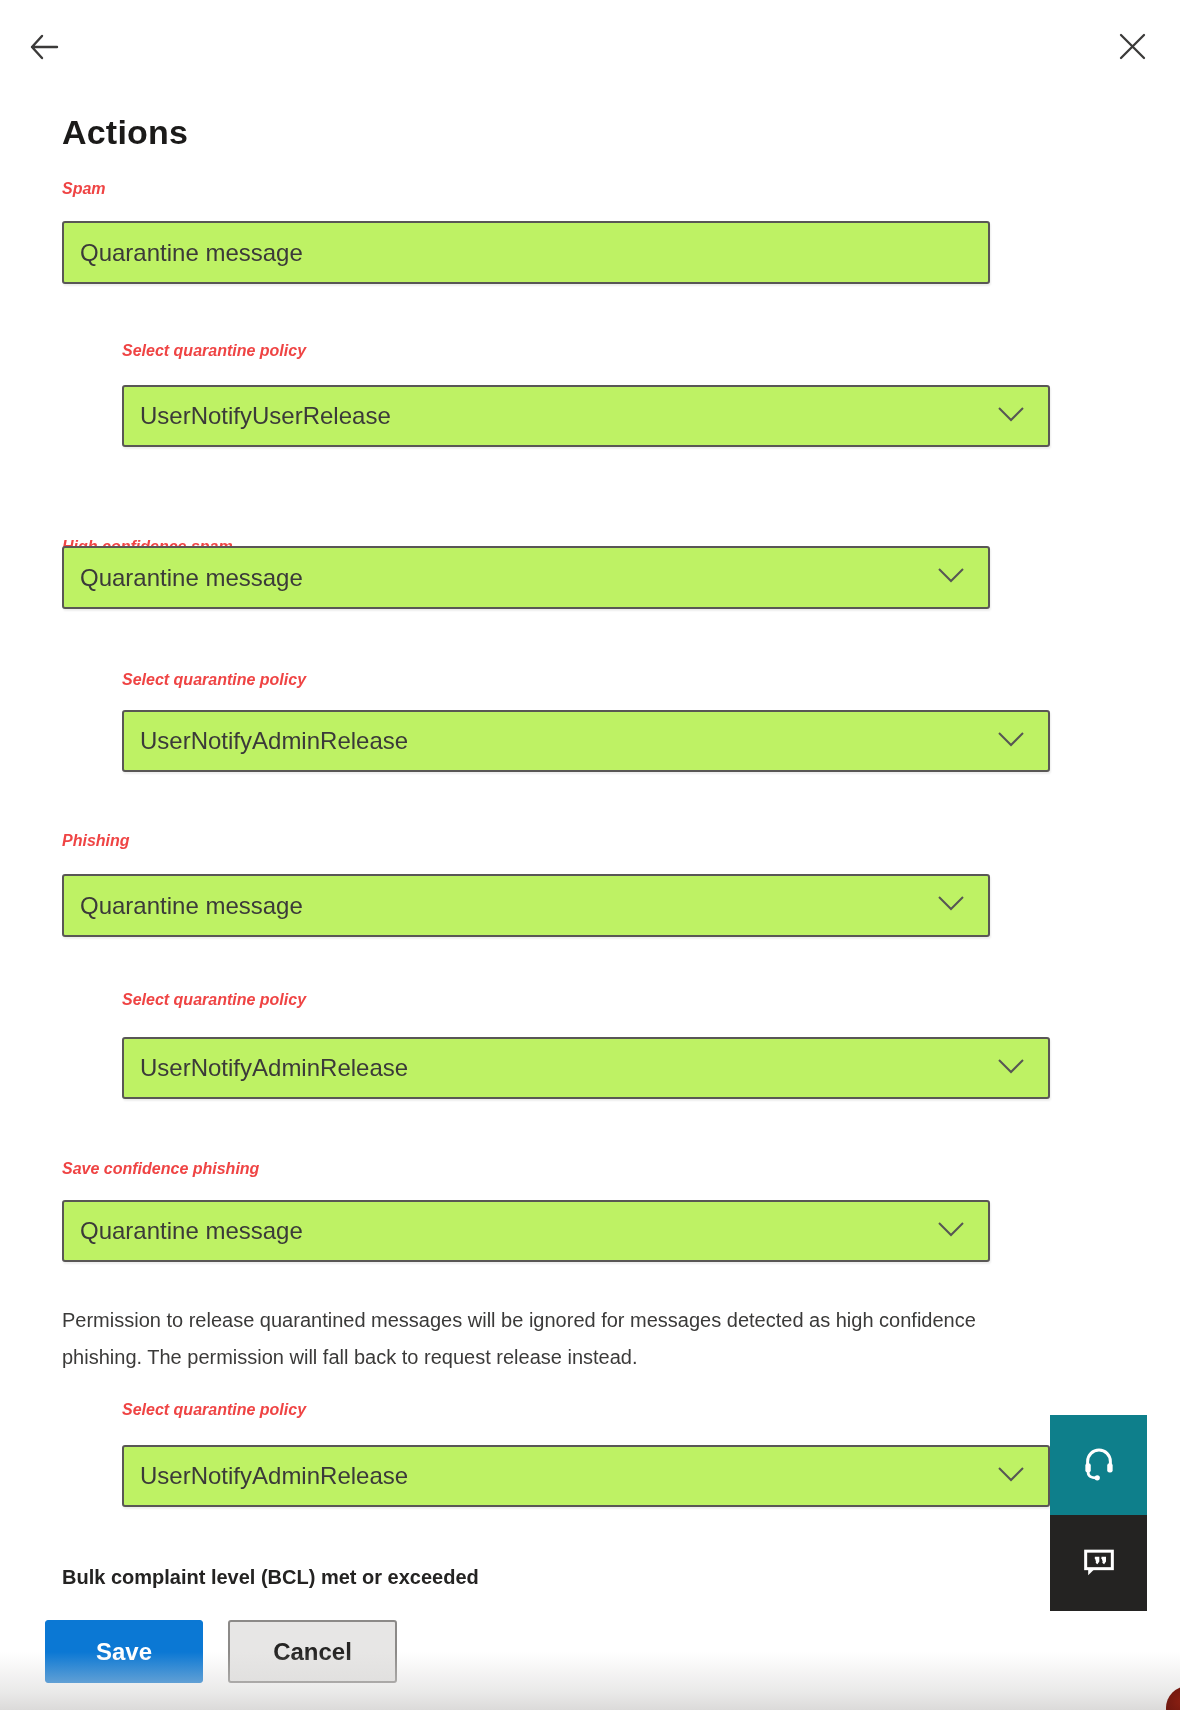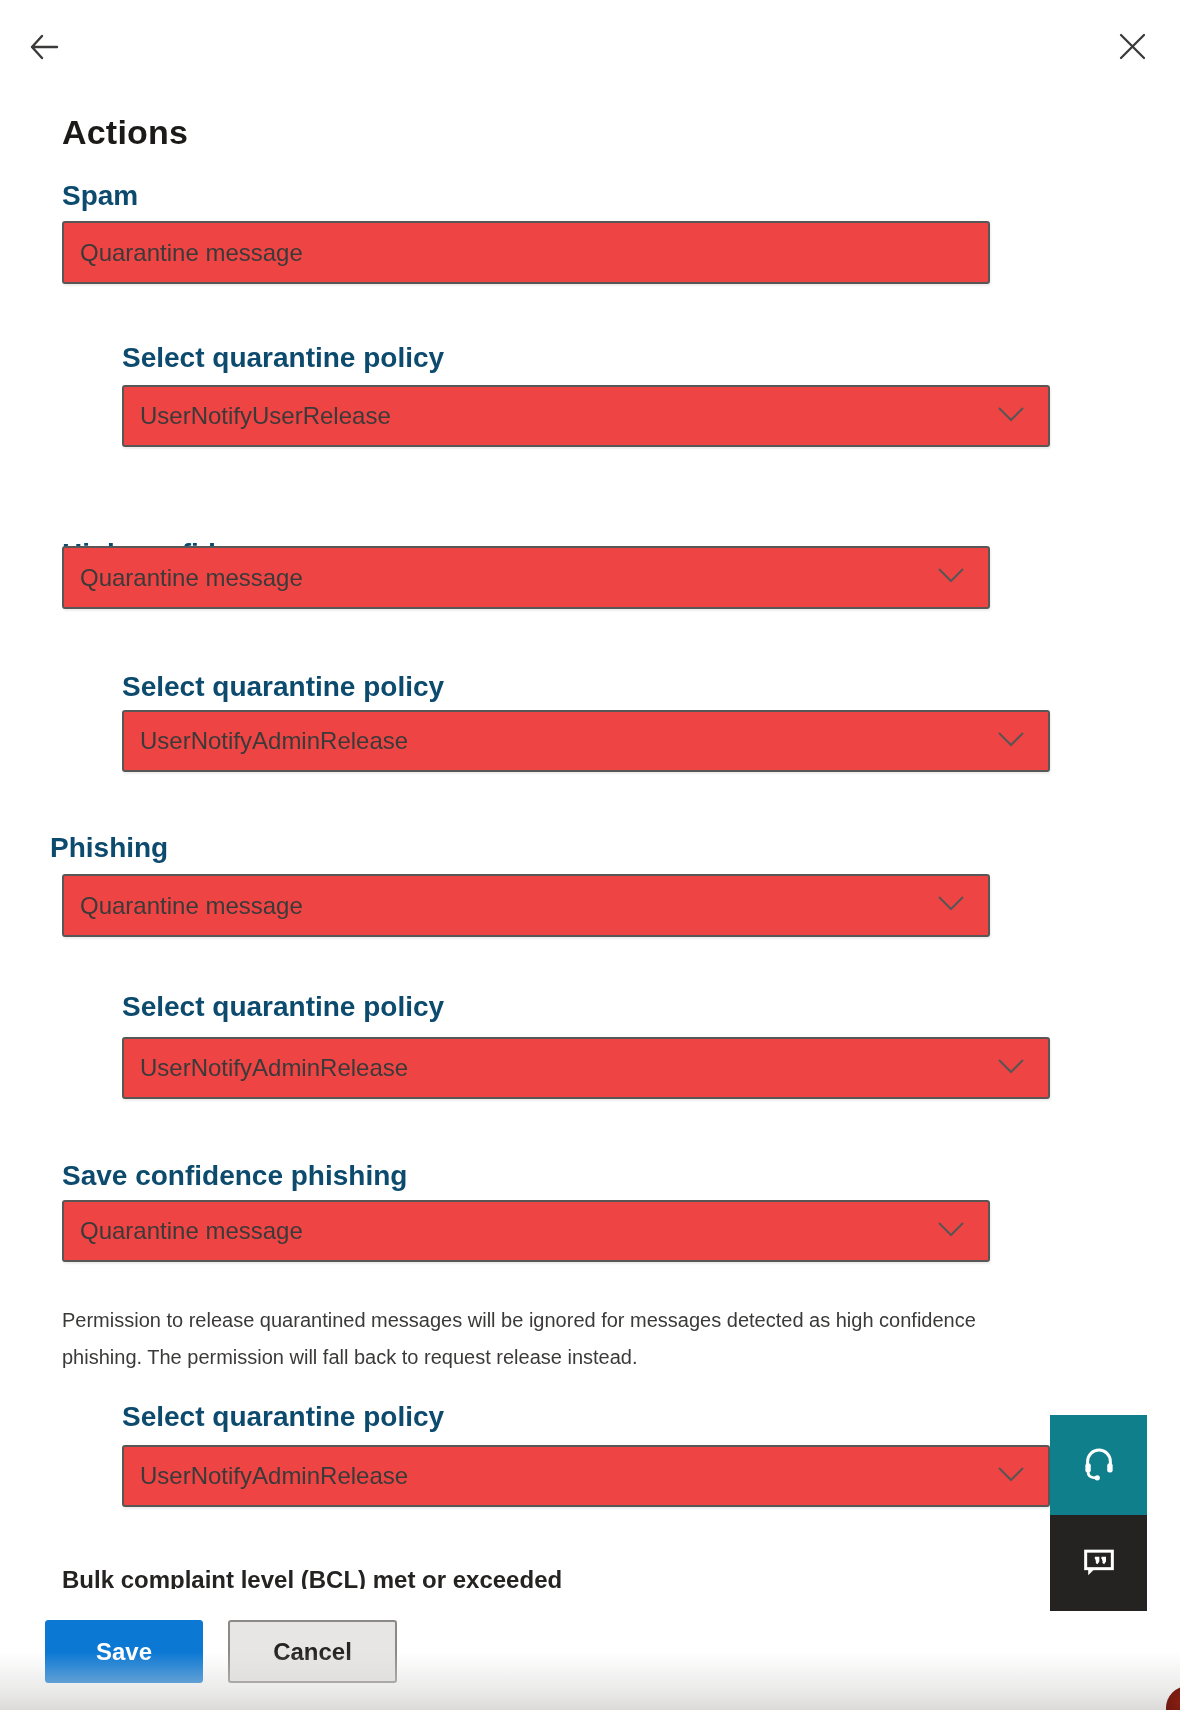--- a/index.html
+++ b/index.html
@@ -8,32 +8,32 @@
     background:#ffffff;
     font-family:"Liberation Sans","DejaVu Sans",sans-serif;
     color:#252423;
   }
   .abs{position:absolute;}
   
   .icon-btn{background:none;border:none;padding:0;cursor:pointer;display:flex;align-items:center;justify-content:center;}
   
   .page-title{font-size:34px;font-weight:700;color:#1b1a19;letter-spacing:.2px;margin-top:16px;}
   
-  .field-label{font-size:28px;font-weight:700;color:#0c4a6e;}
+  .field-label{font-size:16px;font-weight:700;color:#ef4444;font-style:italic;}
   
   .dropdown{
-    box-sizing:border-box;width:928px;height:62px;background:#ef4444;
+    box-sizing:border-box;width:928px;height:62px;background:#bef264;
     border:2px solid #595755;border-radius:3px;
     display:flex;align-items:center;justify-content:space-between;
     padding:0 24px 0 16px;cursor:pointer;
     box-shadow:1px 2px 2px rgba(0,0,0,.07);
   }
   .dropdown .dd-value{font-size:24px;color:#3b3a39;}
   .note-text{font-size:20px;line-height:37px;color:#3b3a39;width:985px;}
-  .clipped-label{font-size:24px;font-weight:700;color:#242322;height:23px;overflow:hidden;white-space:nowrap;}
+  .clipped-label{font-size:20px;font-weight:700;color:#242322;height:23px;overflow:hidden;white-space:nowrap;}
   
   .btn{box-sizing:border-box;height:63px;border-radius:3px;font-size:24px;font-weight:700;
        display:flex;align-items:center;justify-content:center;cursor:pointer;
        font-family:"Liberation Sans","DejaVu Sans",sans-serif;}
   .btn-primary{width:158px;background:#0b78d4;border:1px solid #0b78d4;color:#ffffff;}
   .btn-secondary{width:169px;background:#e7e6e5;border:2px solid #8c8a88;color:#252423;font-weight:600;}
   
   .float-widget{display:flex;align-items:center;justify-content:center;border:none;cursor:pointer;}
   .widget-support{background:#0e7f8b;}
   .widget-feedback{background:#242322;}
@@ -97,21 +97,21 @@
 <div class="field-label abs" style="left:122px;top:671px;">Select quarantine policy</div>
 <div class="dropdown abs" style="left:122px;top:710px;">
   <span class="dd-value">UserNotifyAdminRelease</span>
   <span>
     <svg width="26" height="15" viewBox="0 0 26 15" fill="none">
         <path d="M1 1 L13 13 L25 1" stroke="#575654" stroke-width="2"></path>
       </svg>
   </span>
 </div>
 
-<div class="field-label abs" style="left:50px;top:832px;">Phishing</div>
+<div class="field-label abs" style="left:62px;top:832px;">Phishing</div>
 <div class="dropdown abs" style="left:62px;top:874px;height:63px;">
   <span class="dd-value">Quarantine message</span>
   <span>
     <svg width="26" height="15" viewBox="0 0 26 15" fill="none">
         <path d="M1 1 L13 13 L25 1" stroke="#575654" stroke-width="2"></path>
       </svg>
   </span>
 </div>
 
 <div class="field-label abs" style="left:122px;top:991px;">Select quarantine policy</div>

